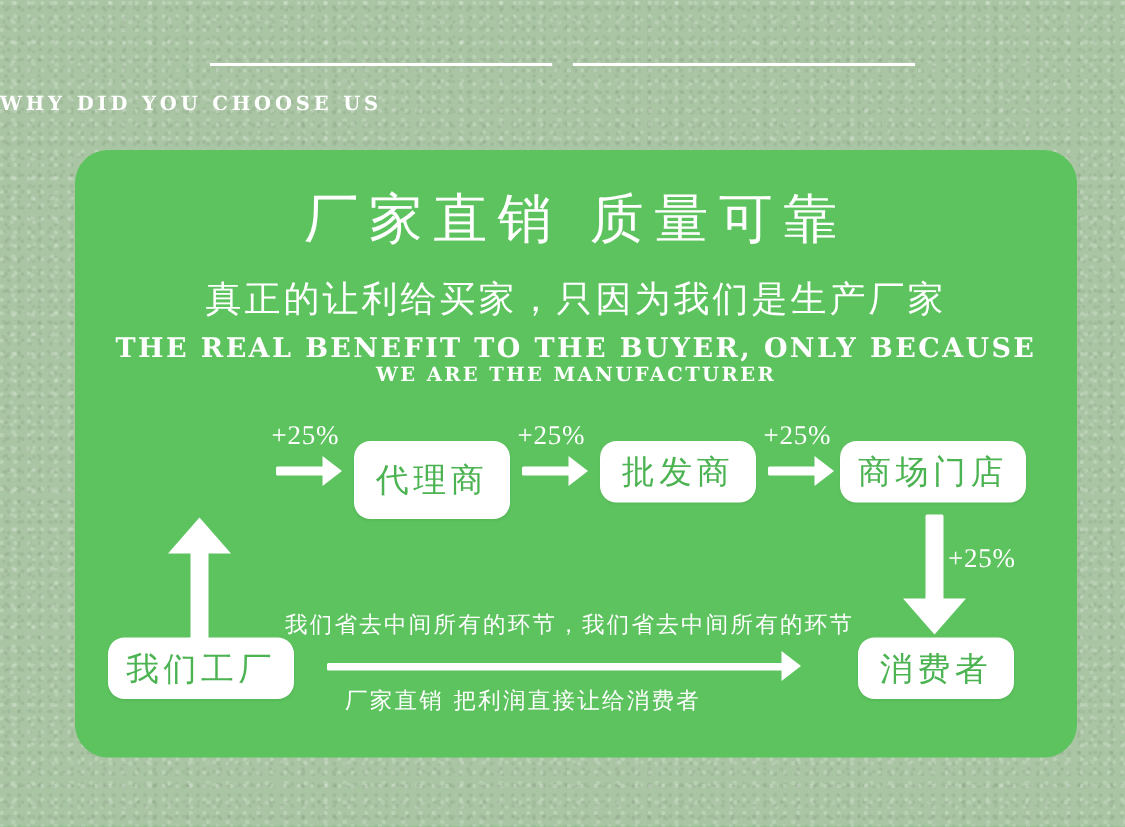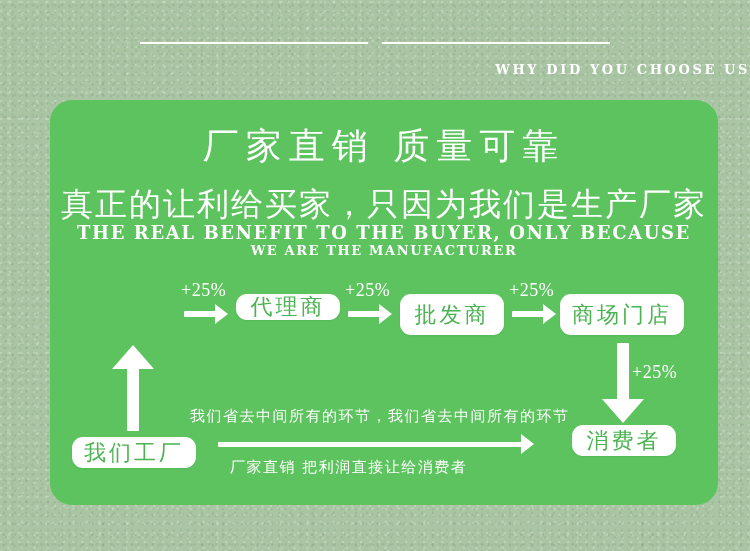--- a/index.html
+++ b/index.html
@@ -32,39 +32,39 @@
   }
   .hrule{height:2px;background:#ffffff;flex:0 0 auto;}
   #hrule-left{width:228px;}
   #hrule-right{width:228px;}
   #header-title{
     color:#ffffff;font-size:29px;letter-spacing:5px;white-space:nowrap;
     font-family:"DejaVu Sans","Liberation Sans",sans-serif;
     font-weight:400;line-height:1;
   }
   #header-sub{
-    position:absolute;left:0;top:62px;width:750px;text-align:right;
+    position:absolute;left:0;top:62px;width:750px;text-align:left;
     color:#ffffff;font-size:13px;letter-spacing:2.6px;
     font-family:"DejaVu Serif","Liberation Serif",serif;font-weight:700;
   }
 
   
   #panel{
     position:absolute;left:50px;top:100px;width:668px;height:405px;
     background:#5cc35e;border-radius:22px;
   }
 
   #panel-title{
     position:absolute;left:0;top:22px;width:668px;text-align:center;
     color:#ffffff;font-size:36px;letter-spacing:7px;white-space:nowrap;
     font-family:"DejaVu Sans","Liberation Sans",sans-serif;
   }
   #panel-subtitle{
     position:absolute;left:0;top:83px;width:668px;text-align:center;
-    color:#ffffff;font-size:32px;letter-spacing:2px;white-space:nowrap;
+    color:#ffffff;font-size:24px;letter-spacing:2px;white-space:nowrap;
     font-family:"DejaVu Sans","Liberation Sans",sans-serif;
   }
   #panel-en1{
     position:absolute;left:0;top:122px;width:668px;text-align:center;
     color:#ffffff;font-size:18px;letter-spacing:1.6px;
     font-family:"DejaVu Serif","Liberation Serif",serif;font-weight:700;
   }
   #panel-en2{
     position:absolute;left:0;top:143px;width:668px;text-align:center;
     color:#ffffff;font-size:13px;letter-spacing:1.6px;
@@ -73,25 +73,25 @@
 
   
   .flow-box{
     position:absolute;background:#ffffff;border-radius:11px;
     display:flex;align-items:center;justify-content:center;
     color:#4cb352;font-size:22px;letter-spacing:3px;
     font-family:"DejaVu Sans","Liberation Sans",sans-serif;
     box-shadow:0 1px 2px rgba(0,0,0,.06);
   }
   #box-distributor{left:22px;top:194px;width:104px;height:41px;}
-  #box-agent{left:186px;top:194px;width:104px;height:26px;}
+  #box-agent{left:186px;top:194px;width:104px;height:52px;}
   #box-wholesaler{left:350px;top:194px;width:104px;height:41px;}
   #box-store{left:510px;top:194px;width:124px;height:41px;}
-  #box-factory{left:22px;top:337px;width:124px;height:31px;}
-  #box-consumer{left:522px;top:325px;width:104px;height:31px;}
+  #box-factory{left:22px;top:325px;width:124px;height:41px;}
+  #box-consumer{left:522px;top:325px;width:104px;height:41px;}
 
   
   .arrow-right{position:absolute;height:20px;}
   .arrow-right .shaft{
     position:absolute;left:0;top:7px;height:6px;background:#ffffff;border-radius:1px;
   }
   .arrow-right .head{
     position:absolute;top:0;width:0;height:0;
     border-top:10px solid transparent;border-bottom:10px solid transparent;
     border-left:13px solid #ffffff;

